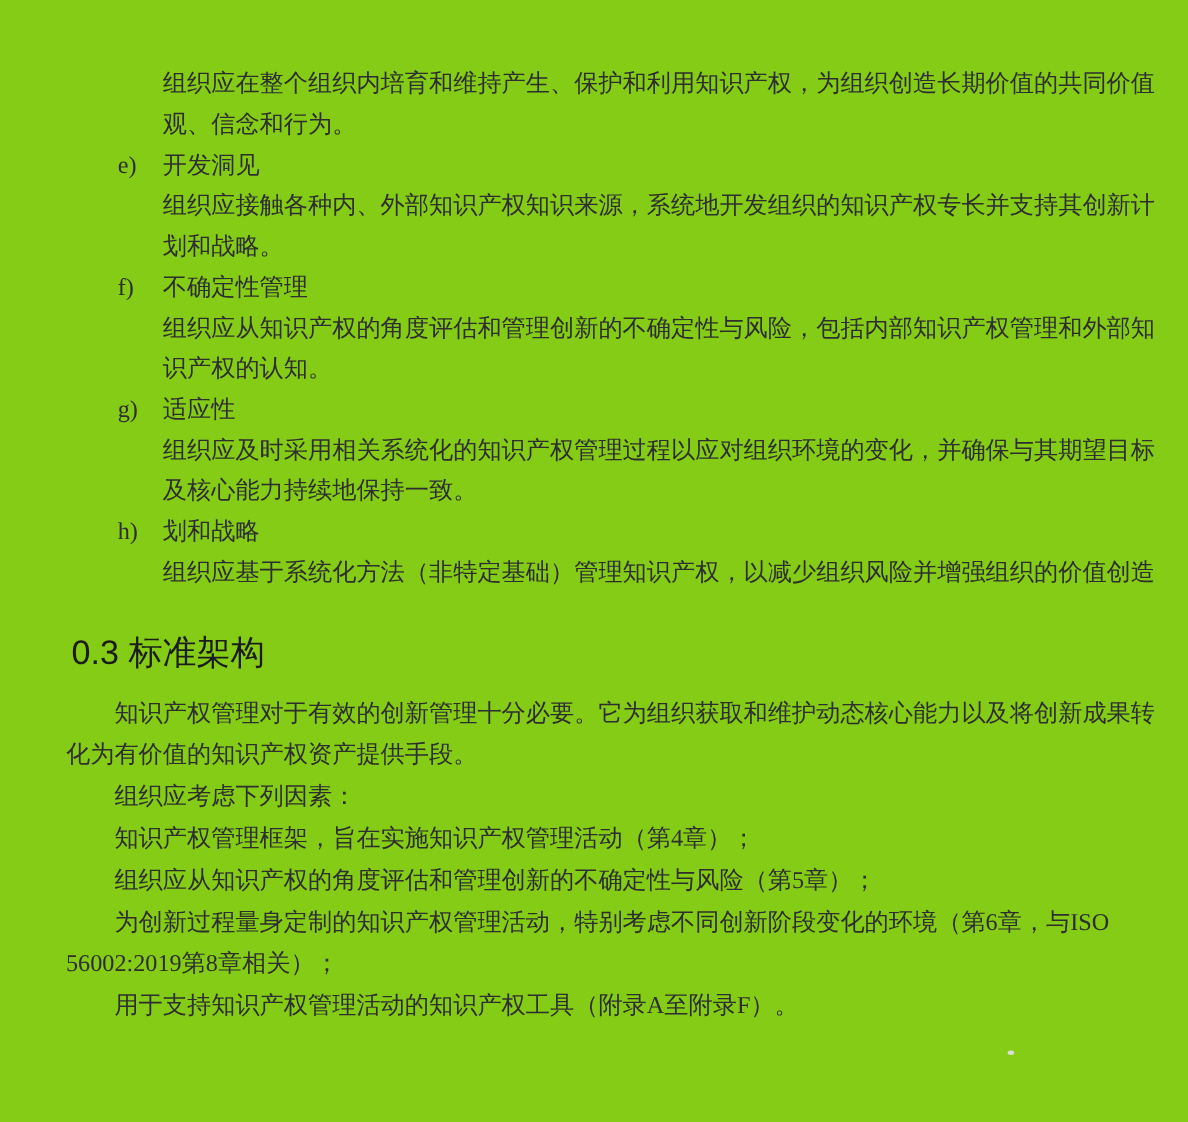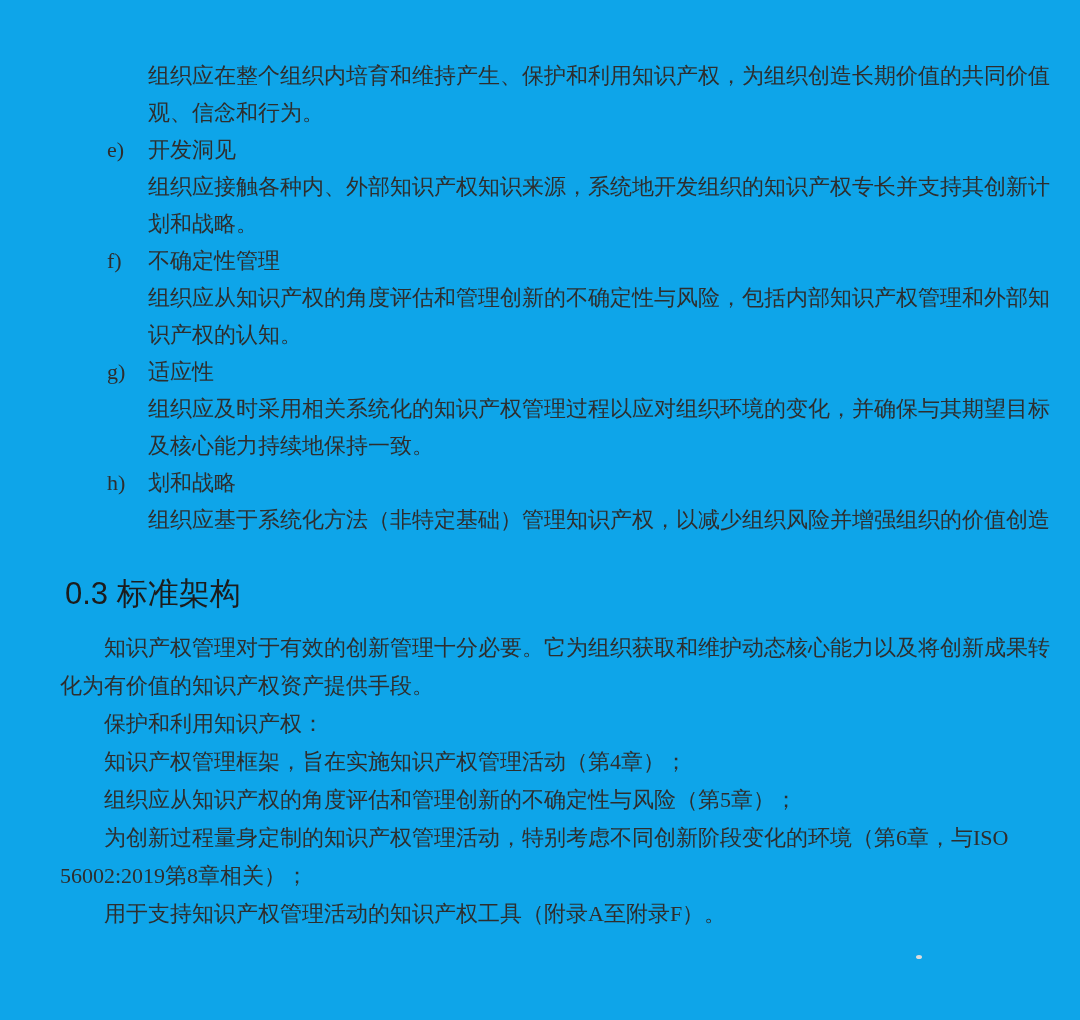--- a/index.html
+++ b/index.html
@@ -1,21 +1,21 @@
 <!DOCTYPE html>
 <html><head>
 <meta charset="utf-8">
 <style>
   html, body { margin: 0; padding: 0; background: #ffffff; }
 
   .page {
     position: relative;
     width: 1080px;
     height: 1020px;
-    background: #0ea5e9;
+    background: #84cc16;
     color: #2e2e2e;
     font-family: "Liberation Serif", "DejaVu Serif", serif;
     overflow: hidden;
   }
 
   .content {
     padding: 57px 40px 0 60px;
   }
 
   .line {
@@ -91,21 +91,21 @@
           <div class="line"><span class="letter">h)</span><span>划和战略</span></div>
           <div class="line">组织应基于系统化方法（非特定基础）管理知识产权，以减少组织风险并增强组织的价值创造</div>
         </div>
       </div>
 
     <div class="sec-heading">0.3 标准架构</div>
 
     <div class="section">
         <div class="line sec-indent">知识产权管理对于有效的创新管理十分必要。它为组织获取和维护动态核心能力以及将创新成果转</div>
         <div class="line">化为有价值的知识产权资产提供手段。</div>
-        <div class="line sec-indent">保护和利用知识产权：</div>
+        <div class="line sec-indent">组织应考虑下列因素：</div>
         <div class="line sec-indent">知识产权管理框架，旨在实施知识产权管理活动（第4章）；</div>
         <div class="line sec-indent">组织应从知识产权的角度评估和管理创新的不确定性与风险（第5章）；</div>
         <div class="line sec-indent">为创新过程量身定制的知识产权管理活动，特别考虑不同创新阶段变化的环境（第6章，与ISO</div>
         <div class="line">56002:2019第8章相关）；</div>
         <div class="line sec-indent">用于支持知识产权管理活动的知识产权工具（附录A至附录F）。</div>
       </div>
 
   </div>
   <div class="speck"></div>
 </div>

